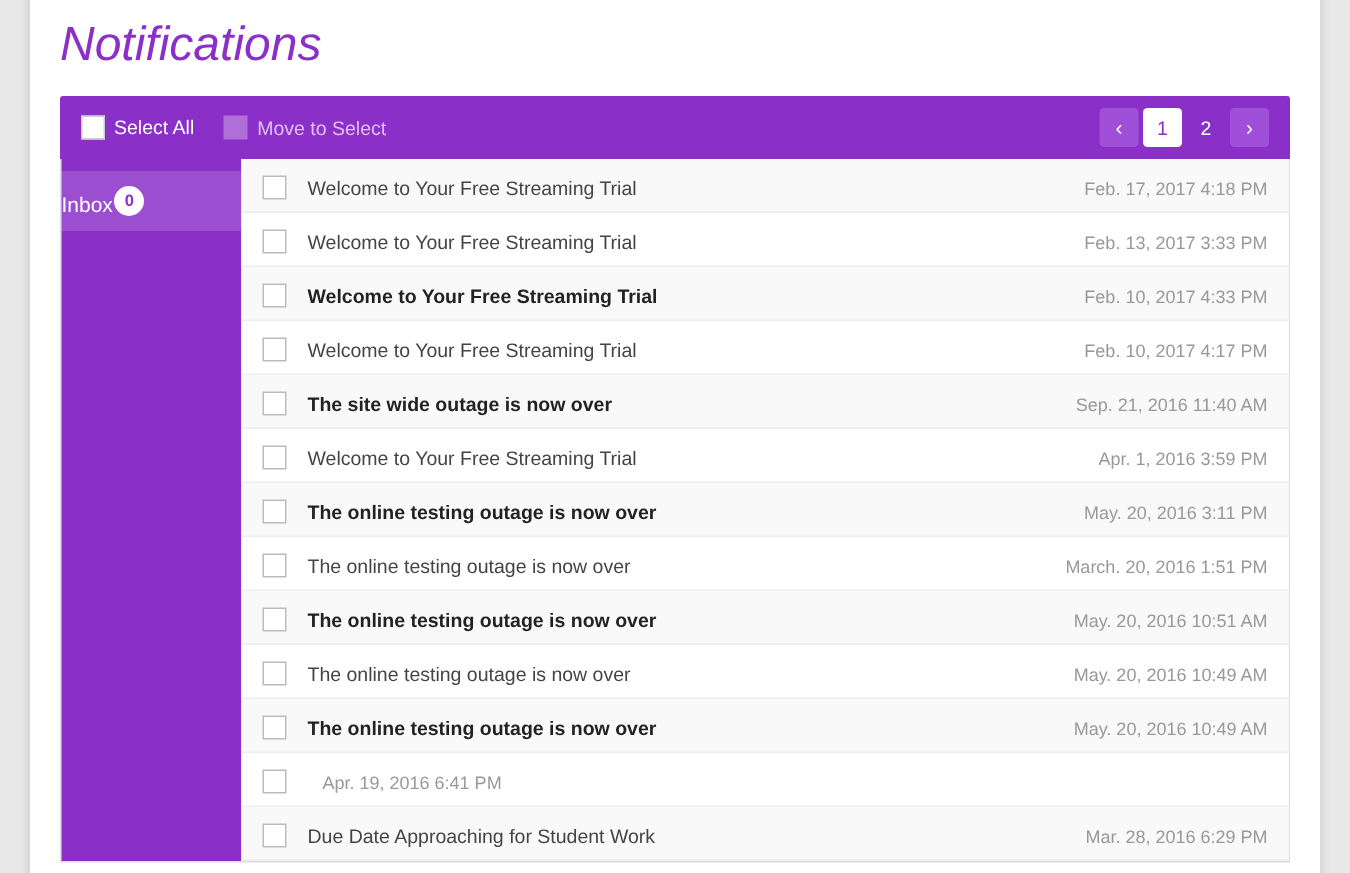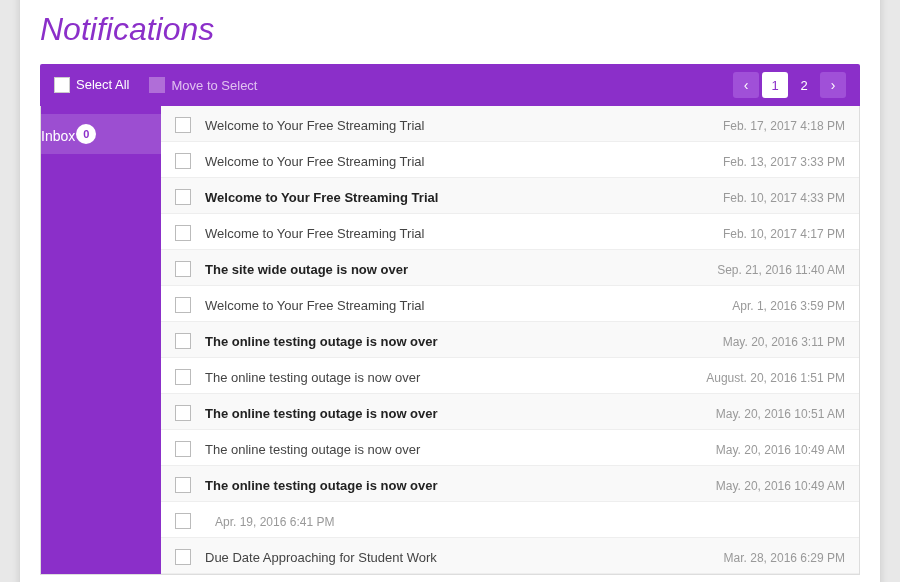--- a/index.html
+++ b/index.html
@@ -244,21 +244,21 @@
           <span class="row-date">Apr. 1, 2016  3:59 PM</span>
         </div>
         <div class="notification-row highlighted">
           <span class="row-checkbox"></span>
           <span class="row-text">The online testing outage is now over</span>
           <span class="row-date">May. 20, 2016  3:11 PM</span>
         </div>
         <div class="notification-row">
           <span class="row-checkbox"></span>
           <span class="row-text">The online testing outage is now over</span>
-          <span class="row-date">August. 20, 2016  1:51 PM</span>
+          <span class="row-date">March. 20, 2016  1:51 PM</span>
         </div>
         <div class="notification-row highlighted">
           <span class="row-checkbox"></span>
           <span class="row-text">The online testing outage is now over</span>
           <span class="row-date">May. 20, 2016  10:51 AM</span>
         </div>
         <div class="notification-row">
           <span class="row-checkbox"></span>
           <span class="row-text">The online testing outage is now over</span>
           <span class="row-date">May. 20, 2016  10:49 AM</span>

